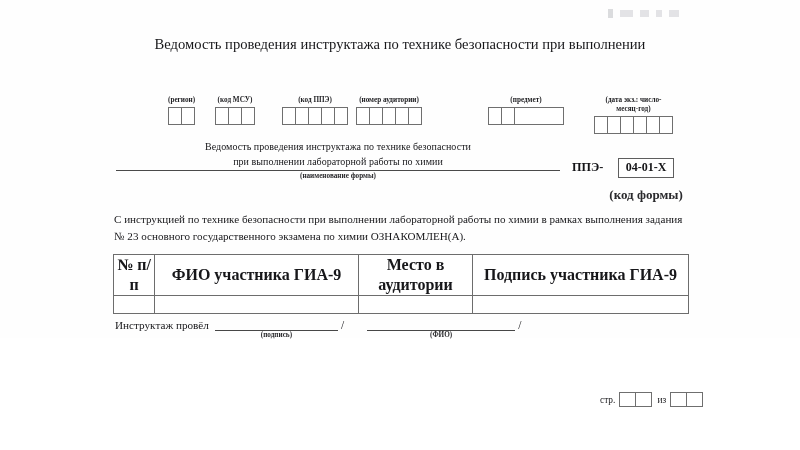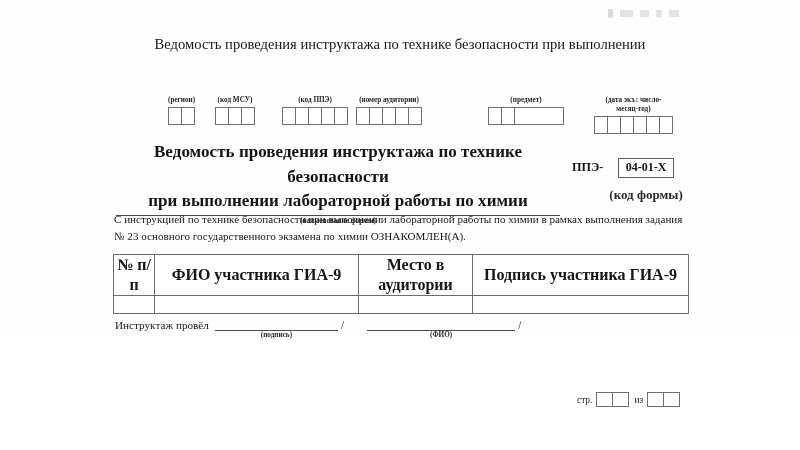--- a/index.html
+++ b/index.html
@@ -108,22 +108,22 @@
 
   
   .formname {
     position: absolute;
     top: 140px;
     left: 116px;
     width: 444px;
     text-align: center;
   }
   .formname .line {
-    font-size: 17px;
-    font-weight: 700;
+    font-size: 10px;
+    font-weight: 400;
     line-height: 1.45;
     color: #151518;
     letter-spacing: 0.05px;
   }
   .formname .rule {
     margin-top: 1px;
     border-bottom: 1.1px solid #4a4a4a;
     width: 100%;
   }
   .formname .sub {
@@ -245,21 +245,21 @@
     padding-top: 1px;
     margin-left: 3px;
     color: #17171a;
   }
   .sig .gap { width: 17px; }
 
   
   .pagecount {
     position: absolute;
     top: 392px;
-    left: 577px;
+    left: 600px;
     display: flex;
     align-items: center;
     font-size: 9.4px;
     color: #17171a;
   }
   .pagecount .lbl { margin-right: 4px; }
   .pagecount .lbl.mid { margin-left: 5px; margin-right: 4px; }
   .pagecount .cells .cell { width: 17px; height: 15px; }
 </style>
 </head>

